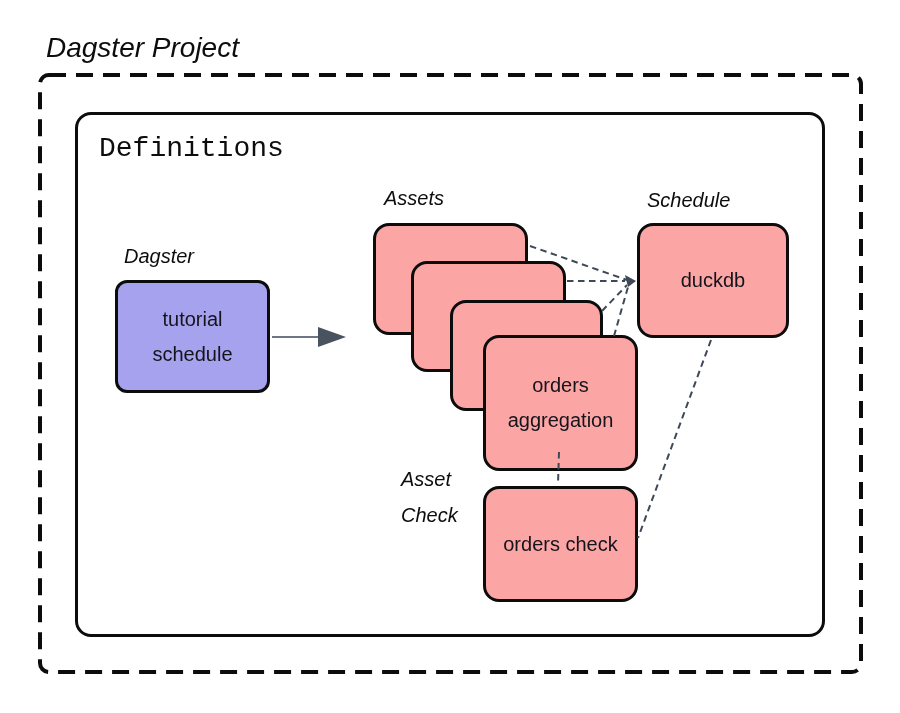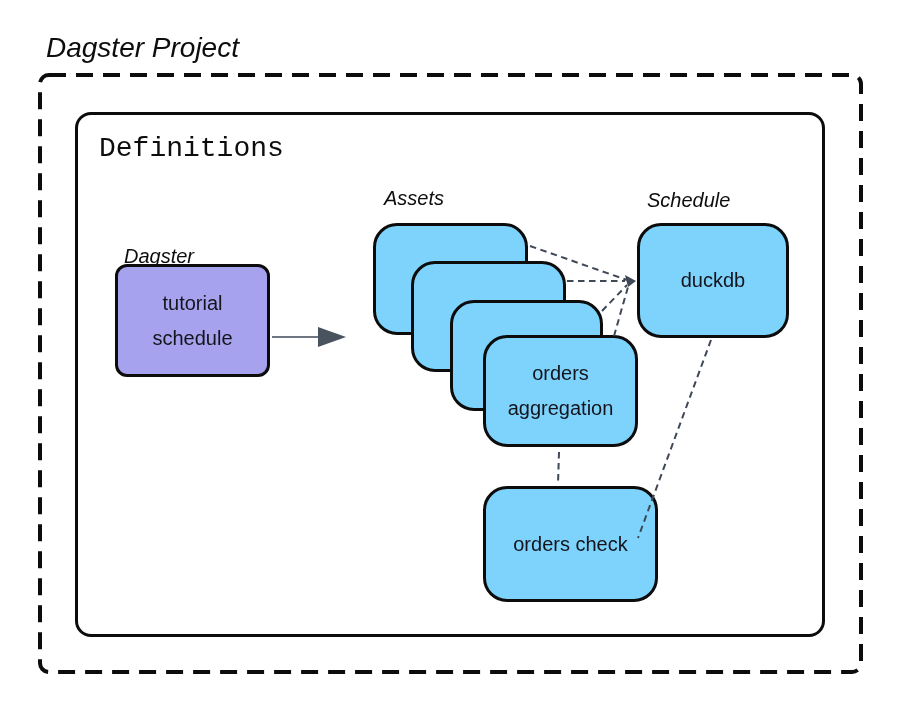--- a/index.html
+++ b/index.html
@@ -46,45 +46,45 @@
     position: absolute;
     left: 75px; top: 112px;
     width: 750px; height: 525px;
     border: 3px solid #0c0c0c;
     border-radius: 16px;
     background: transparent;
     box-sizing: border-box;
   }
   .node {
     position: absolute;
-    background: #7dd3fc;
+    background: #fca5a5;
     border: 3.5px solid #0c0c0c;
-    border-radius: 24px;
+    border-radius: 16px;
     box-sizing: border-box;
     display: flex;
     align-items: center;
     justify-content: center;
     text-align: center;
     font-size: 20px;
     line-height: 35px;
     color: #14141c;
     padding: 0 10px;
   }
   .node-schedule {
-    left: 115px; top: 264px;
+    left: 115px; top: 280px;
     width: 155px; height: 113px;
     border-radius: 12px;
     background: #a6a2ee;
   }
   .asset-1 { left: 373px; top: 223px; width: 155px; height: 112px; }
   .asset-2 { left: 411px; top: 261px; width: 155px; height: 111px; }
   .asset-3 { left: 450px; top: 300px; width: 153px; height: 111px; }
-  .asset-4 { left: 483px; top: 335px; width: 155px; height: 112px; }
+  .asset-4 { left: 483px; top: 335px; width: 155px; height: 136px; }
   .node-duckdb { left: 637px; top: 223px; width: 152px; height: 115px; }
-  .node-orders-check { left: 483px; top: 486px; width: 175px; height: 116px; }
+  .node-orders-check { left: 483px; top: 486px; width: 155px; height: 116px; }
   .overlay-svg {
     position: absolute;
     left: 0; top: 0;
     width: 900px; height: 713px;
     z-index: 5;
     pointer-events: none;
   }
 </style>
 </head>
 <body>
@@ -107,20 +107,21 @@
   <div class="node asset-3"></div>
   <div class="node asset-4">
     <span>orders aggregation</span>
   </div>
 
   <div class="lbl lbl-resource">Schedule</div>
   <div class="node node-duckdb">
     <span>duckdb</span>
   </div>
 
+  <div class="lbl lbl-asset-check">Asset Check</div>
   <div class="node node-orders-check">
     <span>orders check</span>
   </div>
 
   <svg class="overlay-svg" viewBox="0 0 900 713" xmlns="http://www.w3.org/2000/svg">
 
     <rect x="40" y="75" width="821" height="597" rx="9" fill="none" stroke="#0c0c0c" stroke-width="4" stroke-dasharray="17 10"></rect>
 
     <line x1="272" y1="337" x2="320" y2="337" stroke="#6e7683" stroke-width="2"></line>
     <polygon points="318,327 346,337 318,347" fill="#49525f"></polygon>

